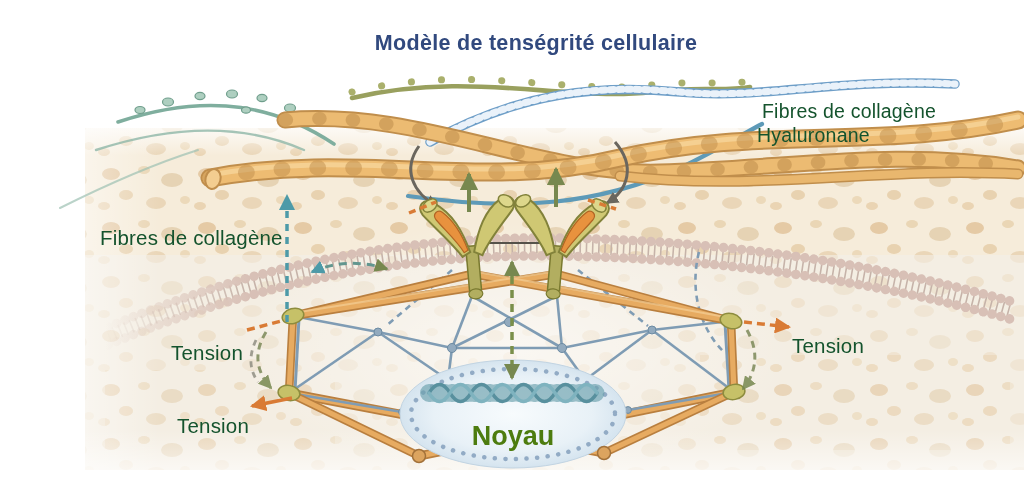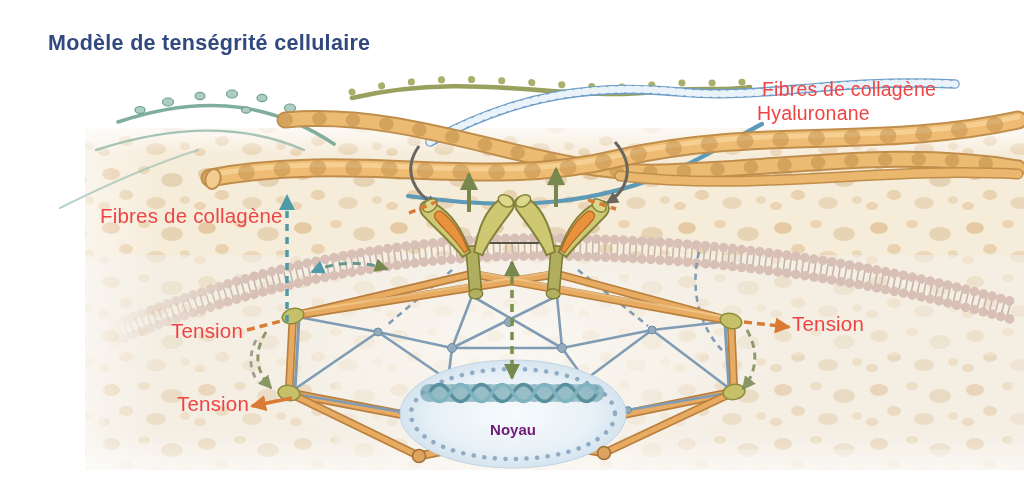--- a/index.html
+++ b/index.html
@@ -1,24 +1,24 @@
 <!DOCTYPE html>
 <html><head>
 <meta charset="utf-8">
 <style>
   html,body{margin:0;padding:0;background:#fff;}
   #stage{position:relative;width:1024px;height:497px;overflow:hidden;background:#fff;
          font-family:"Liberation Sans", sans-serif;}
   #art{position:absolute;inset:0;}
-  .lbl{position:absolute;font-size:19.5px;color:#ef4444;white-space:nowrap;letter-spacing:.2px;}
+  .lbl{position:absolute;font-size:19.5px;color:#14532d;white-space:nowrap;letter-spacing:.2px;margin-top:22px;}
   .lbl.big{font-size:20.5px;}
-  #title{position:absolute;left:0;right:0;top:31px;text-align:left;font-size:21.5px;
+  #title{position:absolute;left:0;right:0;top:31px;text-align:center;font-size:21.5px;
          font-weight:bold;color:#31497e;letter-spacing:.3px;margin-left:48px;}
   #noyau{position:absolute;left:433px;top:421px;width:160px;text-align:center;
-         font-weight:bold;font-size:15px;color:#701a75;}
+         font-weight:bold;font-size:27px;color:#4d7c0f;}
 </style>
 </head>
 <body>
 
 <div id="stage">
 
 <svg id="art" viewBox="0 0 1024 497" aria-hidden="true">
   <defs>
     <pattern id="ecm" width="96" height="54" patternUnits="userSpaceOnUse">
       <ellipse cx="15" cy="12" rx="9" ry="6" fill="#e2c49c"></ellipse>

